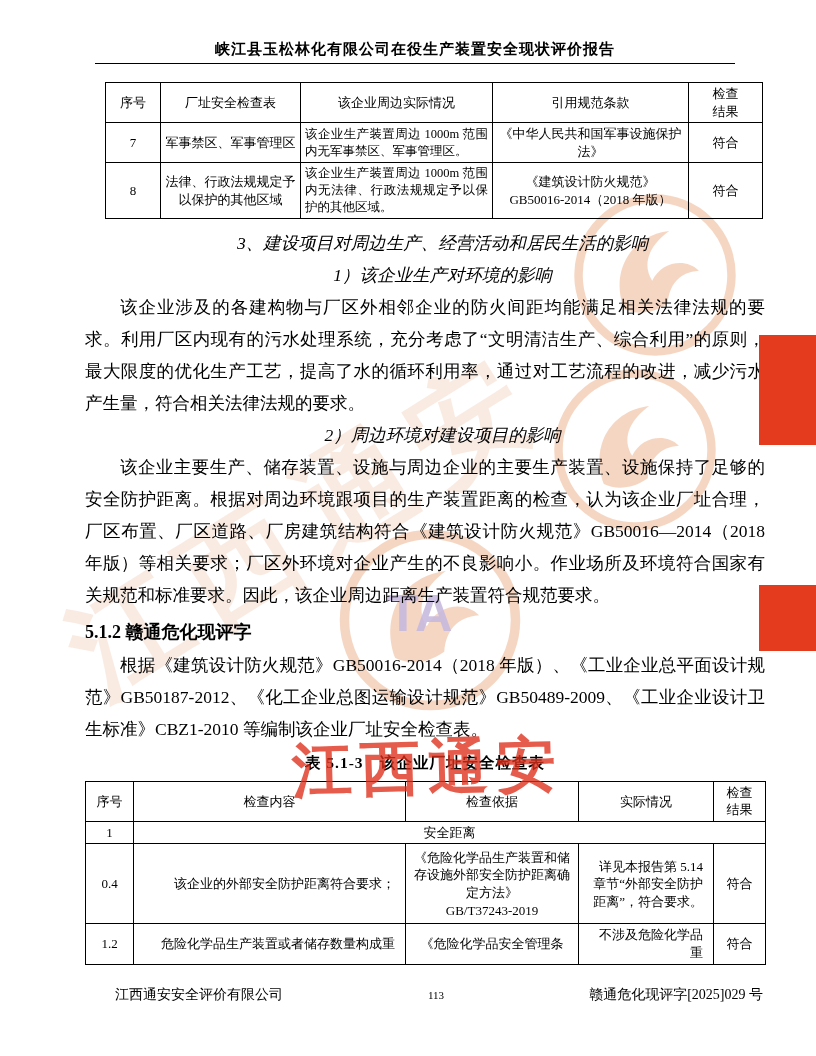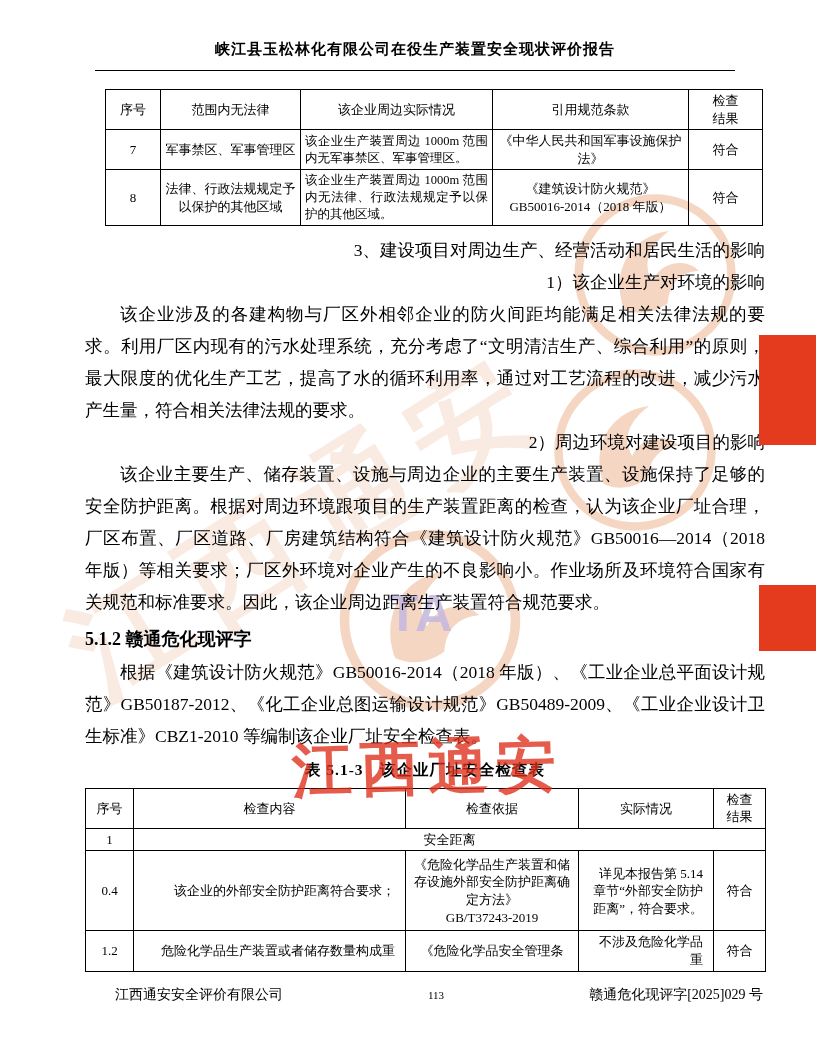--- a/index.html
+++ b/index.html
@@ -12,21 +12,21 @@
     color:#000;
     overflow:hidden;
   }
   .content{position:absolute;left:85px;top:40px;width:680px;z-index:2;}
 
   
   .doc-header{
     width:640px;margin:0 0 0 10px;
     text-align:center;
     font-size:15px;font-weight:bold;
-    padding-bottom:11px;
+    padding-bottom:4px;
     border-bottom:1.5px solid #000;
     letter-spacing:1px;
   }
 
   
   table{border-collapse:collapse;table-layout:fixed;}
   td{border:1px solid #000;text-align:center;vertical-align:middle;
      font-size:13px;line-height:1.35;padding:2px 3px;word-break:break-all;}
   .t1{width:657px;margin:18px 0 0 20px;}
   .t1 .hrow td{height:32px;}
@@ -35,21 +35,21 @@
   .t2 .hrow td{height:28px;}
   .t2 td.cell-left{text-align:right;padding:2px 10px;}
   td.prewrap{white-space:pre-line;}
 
   
   .para{
     font-size:17.5px;line-height:32px;
     text-align:justify;text-indent:2em;
     margin:0;word-break:break-all;
   }
-  .para.sub-head{text-align:right;}
+  .para.sub-head{text-align:center;font-style:italic;}
   .section-title{
     font-size:18px;font-weight:bold;
     line-height:34px;margin:4px 0 0 0;
   }
   .caption{
     text-align:center;font-size:15.5px;font-weight:bold;
     line-height:28px;margin-top:4px;letter-spacing:1px;
   }
   .spacer-sm{height:8px;}
 
@@ -131,21 +131,21 @@
       <colgroup>
         <col style="width:55px">
           <col style="width:140px">
           <col style="width:192px">
           <col style="width:196px">
           <col style="width:74px">
       </colgroup>
       <tbody>
           <tr class="hrow">
         <td class="prewrap">序号</td>
-        <td class="prewrap">范围内无法律</td>
+        <td class="prewrap">厂址安全检查表</td>
         <td class="prewrap">该企业周边实际情况</td>
         <td class="prewrap">引用规范条款</td>
         <td class="prewrap">检查
 结果</td>
       </tr>
       <tr>
         <td>7</td>
         <td>军事禁区、军事管理区</td>
         <td class="cell-just">该企业生产装置周边 1000m 范围内无军事禁区、军事管理区。</td>
         <td>《中华人民共和国军事设施保护法》</td>

